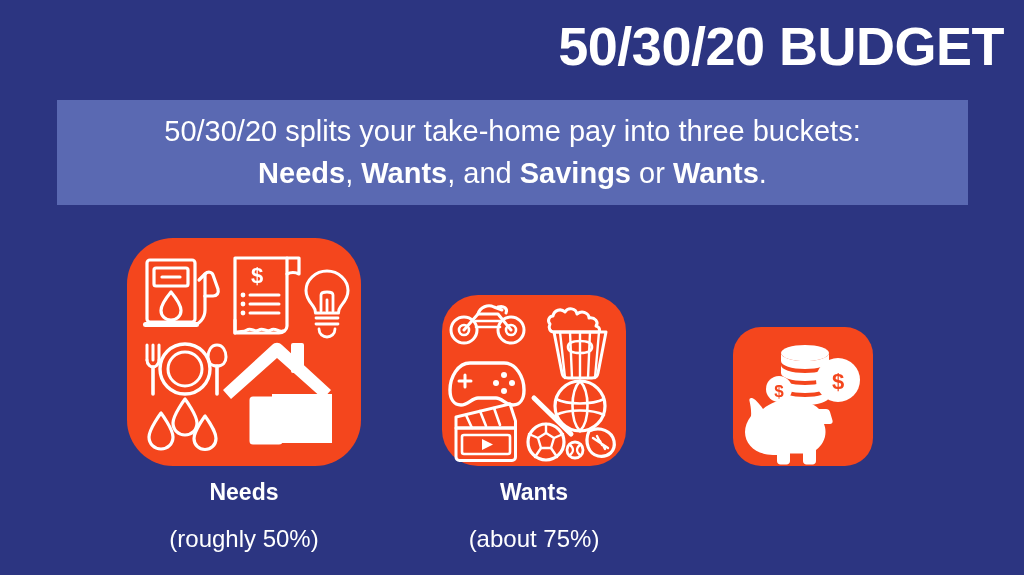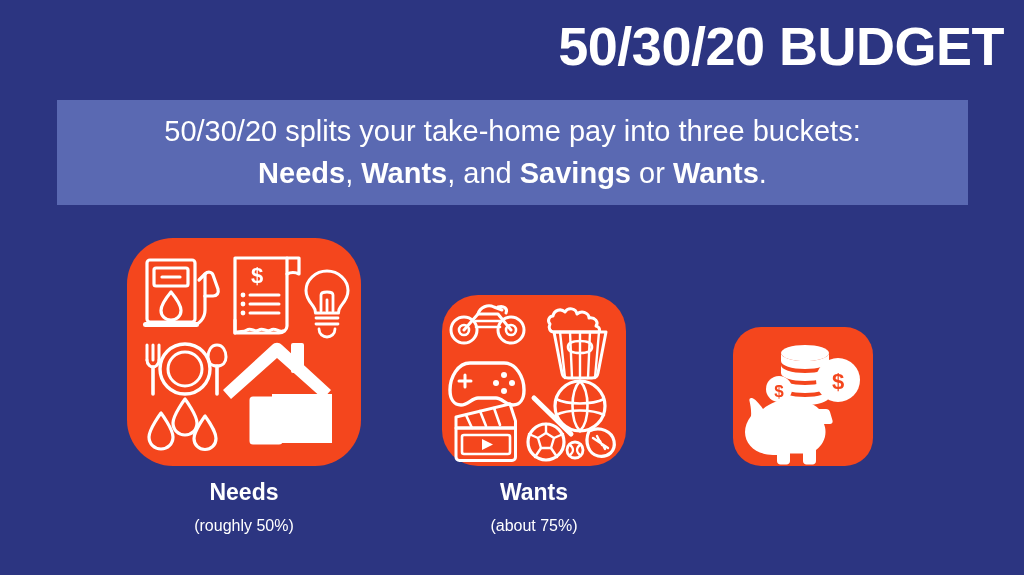--- a/index.html
+++ b/index.html
@@ -75,24 +75,24 @@
     text-align: center;
     color: #ffffff;
   }
   .caption .c-title {
     font-size: 23px;
     font-weight: bold;
     line-height: 1.25;
     white-space: nowrap;
   }
   .caption .c-sub {
-    font-size: 16px;
+    font-size: 24px;
     font-weight: normal;
     line-height: 1.35;
-    margin-top: 8px;
+    margin-top: 16px;
     white-space: nowrap;
   }
   #cap-needs   { left: 127px; top: 478px; width: 234px; }
   #cap-wants   { left: 442px; top: 478px; width: 184px; }
   #cap-savings { left: 713px; top: 478px; width: 180px; }
 </style>
 </head>
 <body>
 
 <div id="page">

